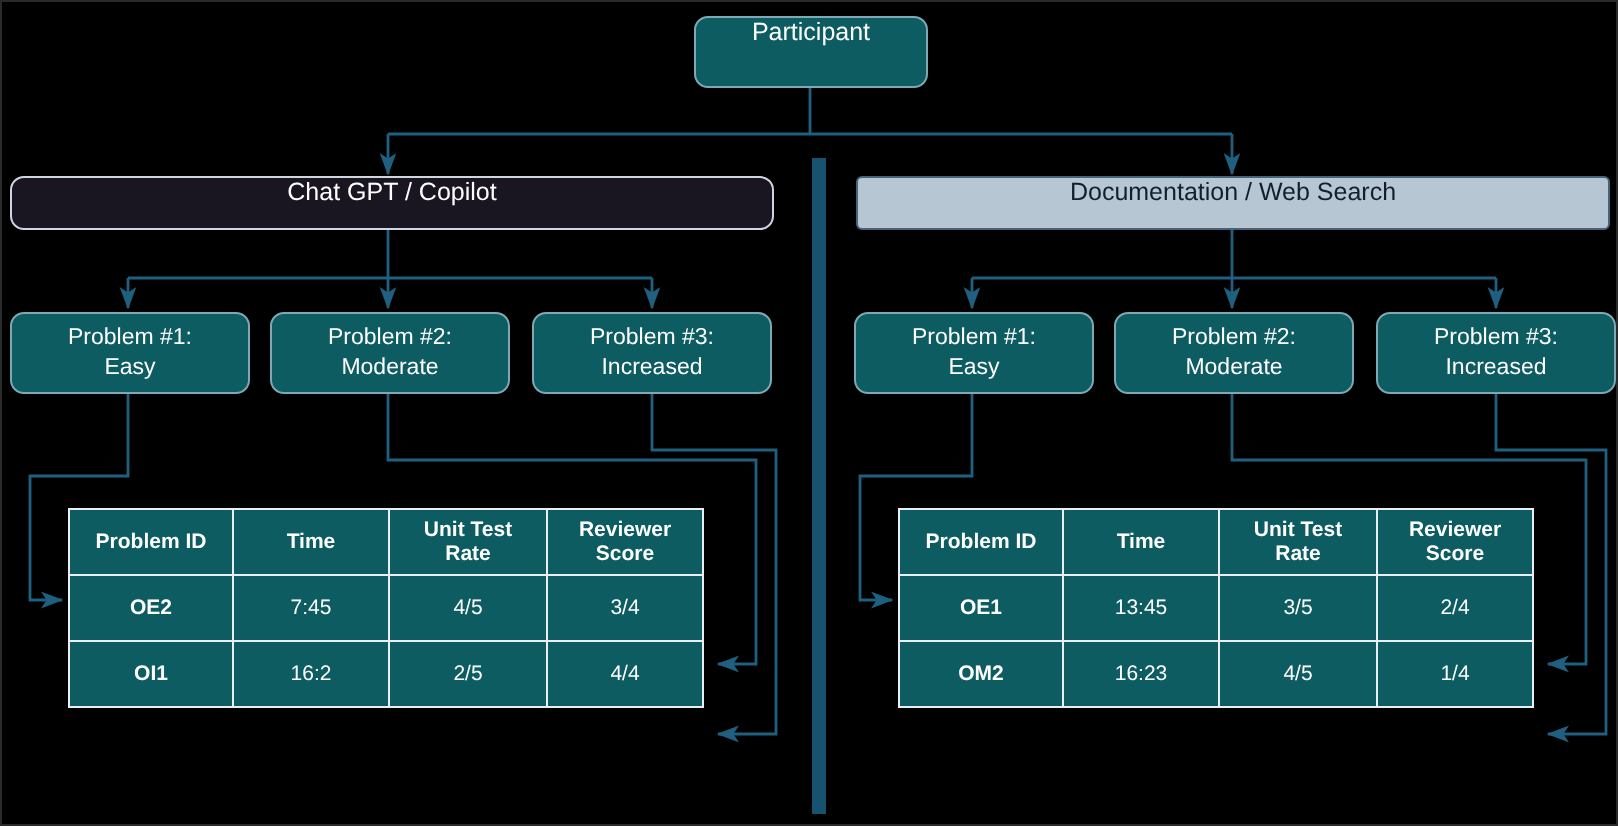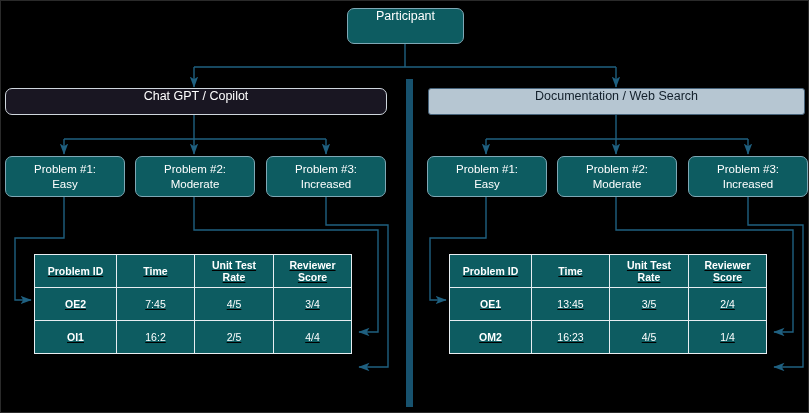--- a/index.html
+++ b/index.html
@@ -59,21 +59,20 @@
     position:absolute;
     background:#17526e;
   }
 
   
   .tbl{
     position:absolute;
     border-collapse:collapse;
     background:#0d5c61;
     table-layout:fixed;
-    text-decoration:underline;
   }
   .tbl td,.tbl th{
     border:1px solid #e8eef2;
     color:#ffffff;
     text-align:center;
     vertical-align:middle;
     font-size:10.5px;
     padding:0;
     height:32px;
   }

